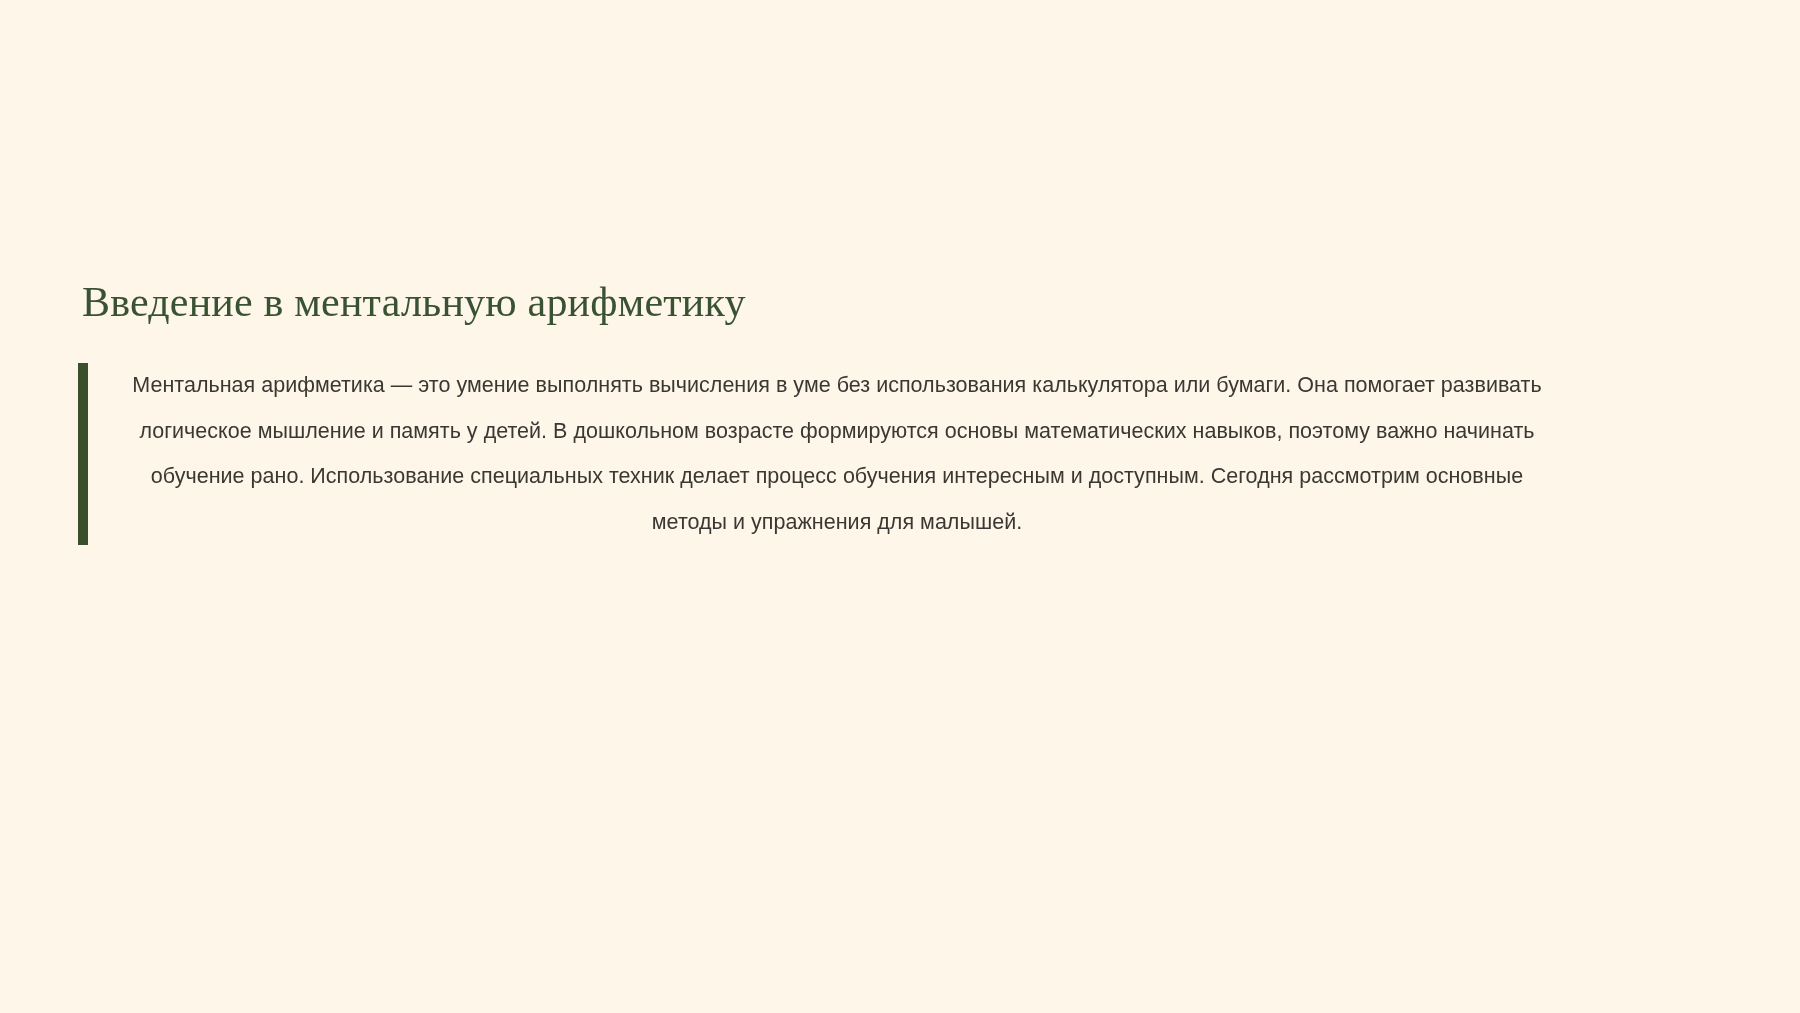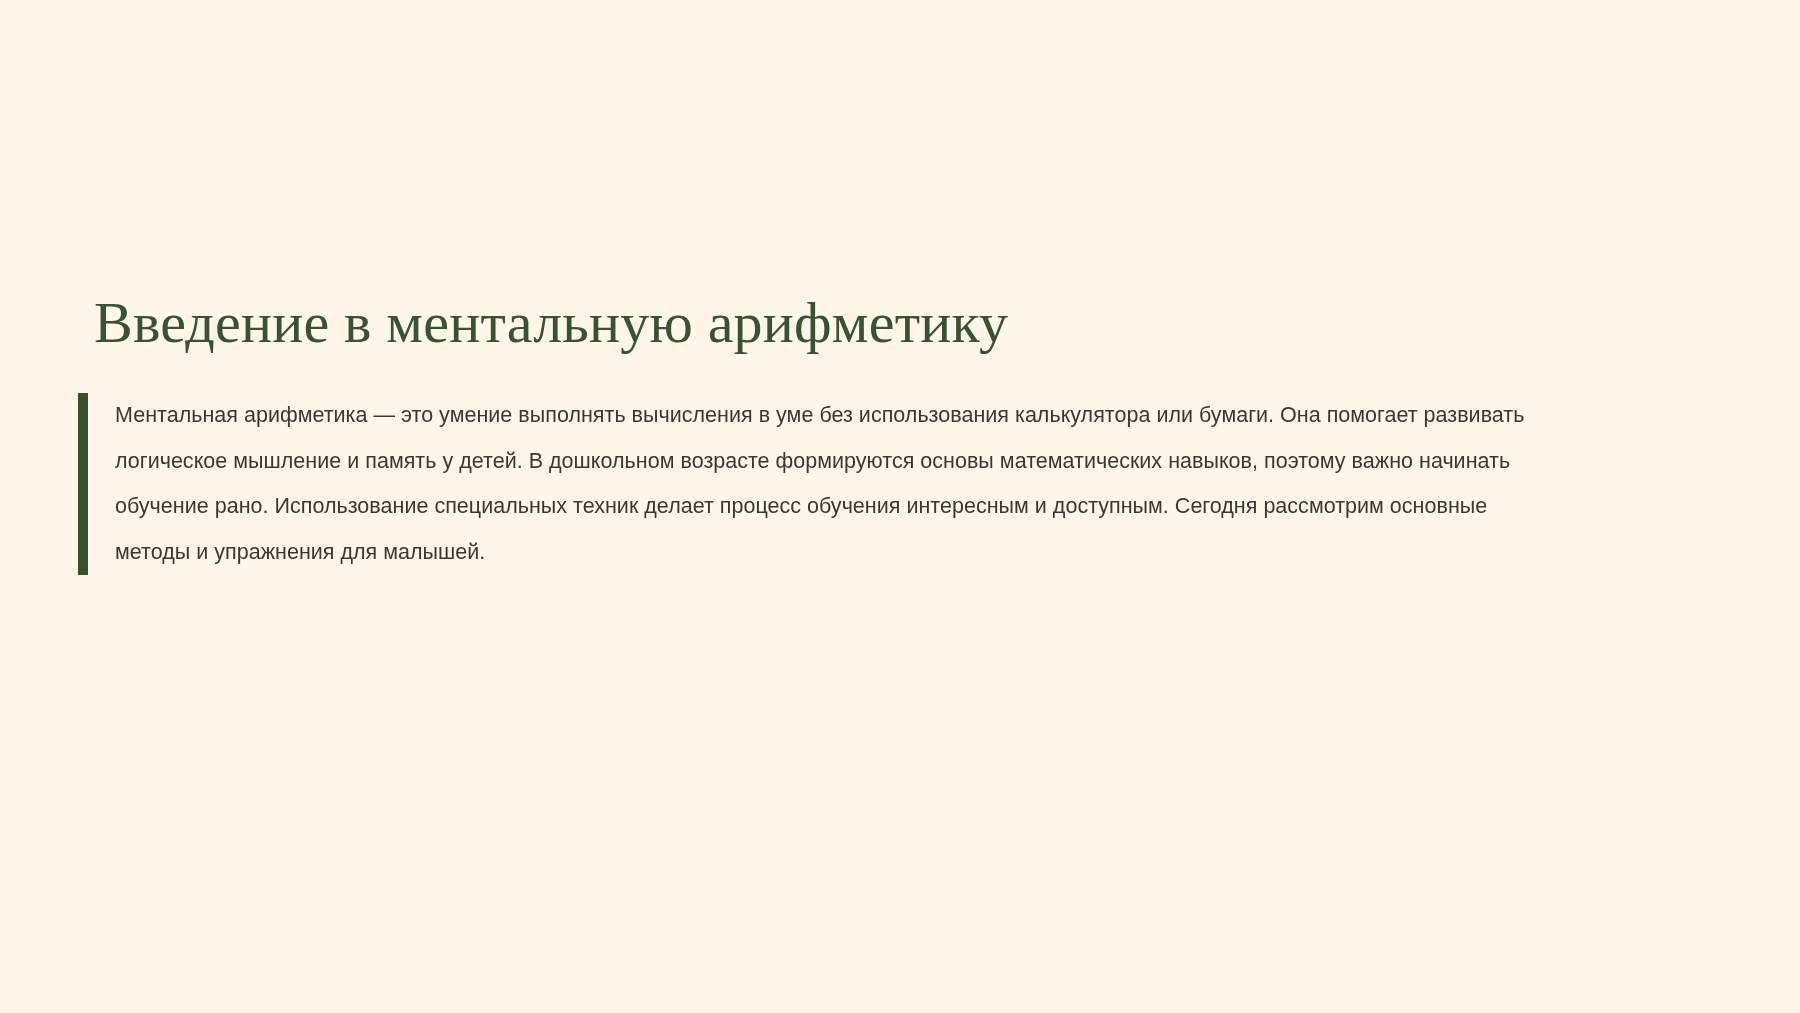--- a/index.html
+++ b/index.html
@@ -24,23 +24,23 @@
   }
 
   .content {
     position: absolute;
     left: 78px;
     top: 275px;
     width: 1640px;
   }
 
   .slide-title {
-    margin: 16px;
+    margin: 4px;
     font-family: "Liberation Serif", "DejaVu Serif", serif;
-    font-size: 58px;
+    font-size: 42px;
     line-height: 1.12;
     font-weight: 400;
     color: #3a5234;
     letter-spacing: 0.2px;
     white-space: nowrap;
   }
 
   .body-block {
     margin-top: 37px;
     position: relative;
@@ -51,26 +51,26 @@
   .accent-bar {
     position: absolute;
     left: 0;
     top: 0;
     bottom: 0;
     width: 10px;
     background: #3a4f2c;
   }
 
   .body-text {
-    margin: 0;
+    margin: 12px;
     font-family: "Liberation Sans", sans-serif;
     font-size: 21.5px;
     line-height: 2.12;
     color: #3b3733;
-    text-align: left;
+    text-align: center;
     letter-spacing: 0.02px;
   }
 </style>
 </head>
 <body>
 
 <div class="slide">
 
   <div class="content">
 

